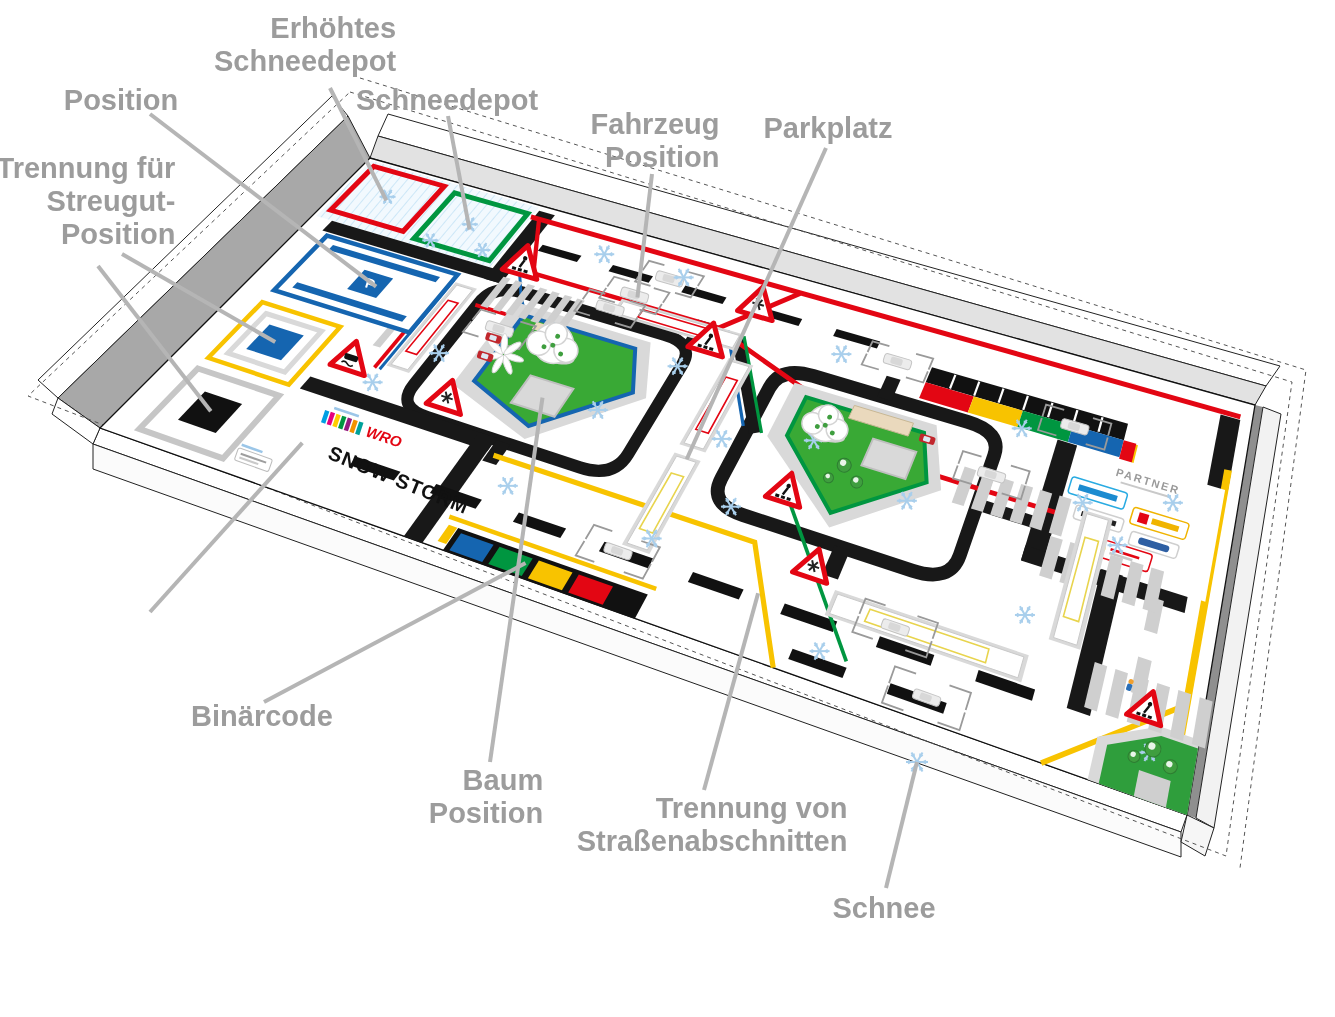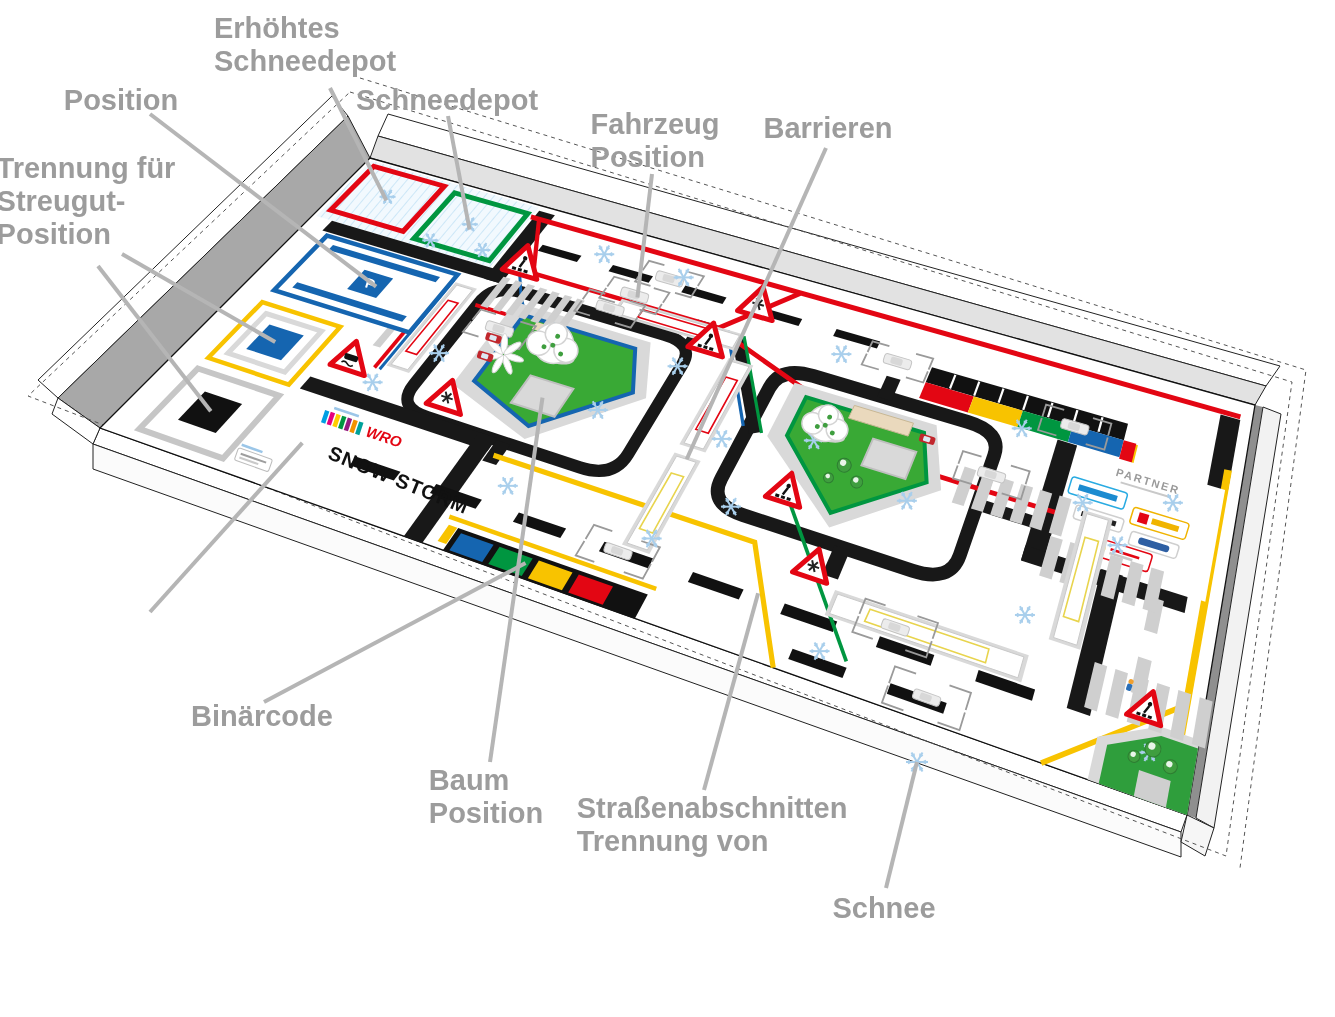--- a/index.html
+++ b/index.html
@@ -1,19 +1,19 @@
 <!DOCTYPE html>
 <html><head>
 <meta charset="utf-8">
 <style>
   html,body{margin:0;padding:0;background:#fff;}
   #stage{position:relative;width:1335px;height:1017px;background:#fff;overflow:hidden;
          font-family:"Liberation Sans",sans-serif;}
   #scene{position:absolute;left:0;top:0;}
-  .lbl{position:absolute;transform:translateX(-50%);text-align:left;
+  .lbl{position:absolute;transform:translateX(-50%);text-align:right;
        color:#9c9c9c;font-weight:bold;font-size:29px;line-height:33px;white-space:nowrap;}
   .lbl span{display:block;}
 </style>
 </head>
 <body>
 
 <div id="stage">
   <svg id="scene" width="1335" height="1017" viewBox="0 0 1335 1017">
       <defs>
         <pattern id="snowHatch" width="7" height="7" patternUnits="userSpaceOnUse" patternTransform="rotate(40)">
@@ -964,29 +964,29 @@
   <div class="lbl" style="left:86px;top:152px">
       <span>Trennung für</span>
       <span>Streugut-</span>
       <span>Position</span>
     </div>
   <div class="lbl" style="left:655px;top:108px">
       <span>Fahrzeug</span>
       <span>Position</span>
     </div>
   <div class="lbl" style="left:828px;top:112px">
-      <span>Barrieren</span>
+      <span>Parkplatz</span>
     </div>
   <div class="lbl" style="left:262px;top:700px">
       <span>Binärcode</span>
     </div>
   <div class="lbl" style="left:486px;top:764px">
       <span>Baum</span>
       <span>Position</span>
     </div>
   <div class="lbl" style="left:712px;top:792px">
+      <span>Trennung von</span>
       <span>Straßenabschnitten</span>
-      <span>Trennung von</span>
     </div>
   <div class="lbl" style="left:884px;top:892px">
       <span>Schnee</span>
     </div>
 </div>
 
 </body></html>

